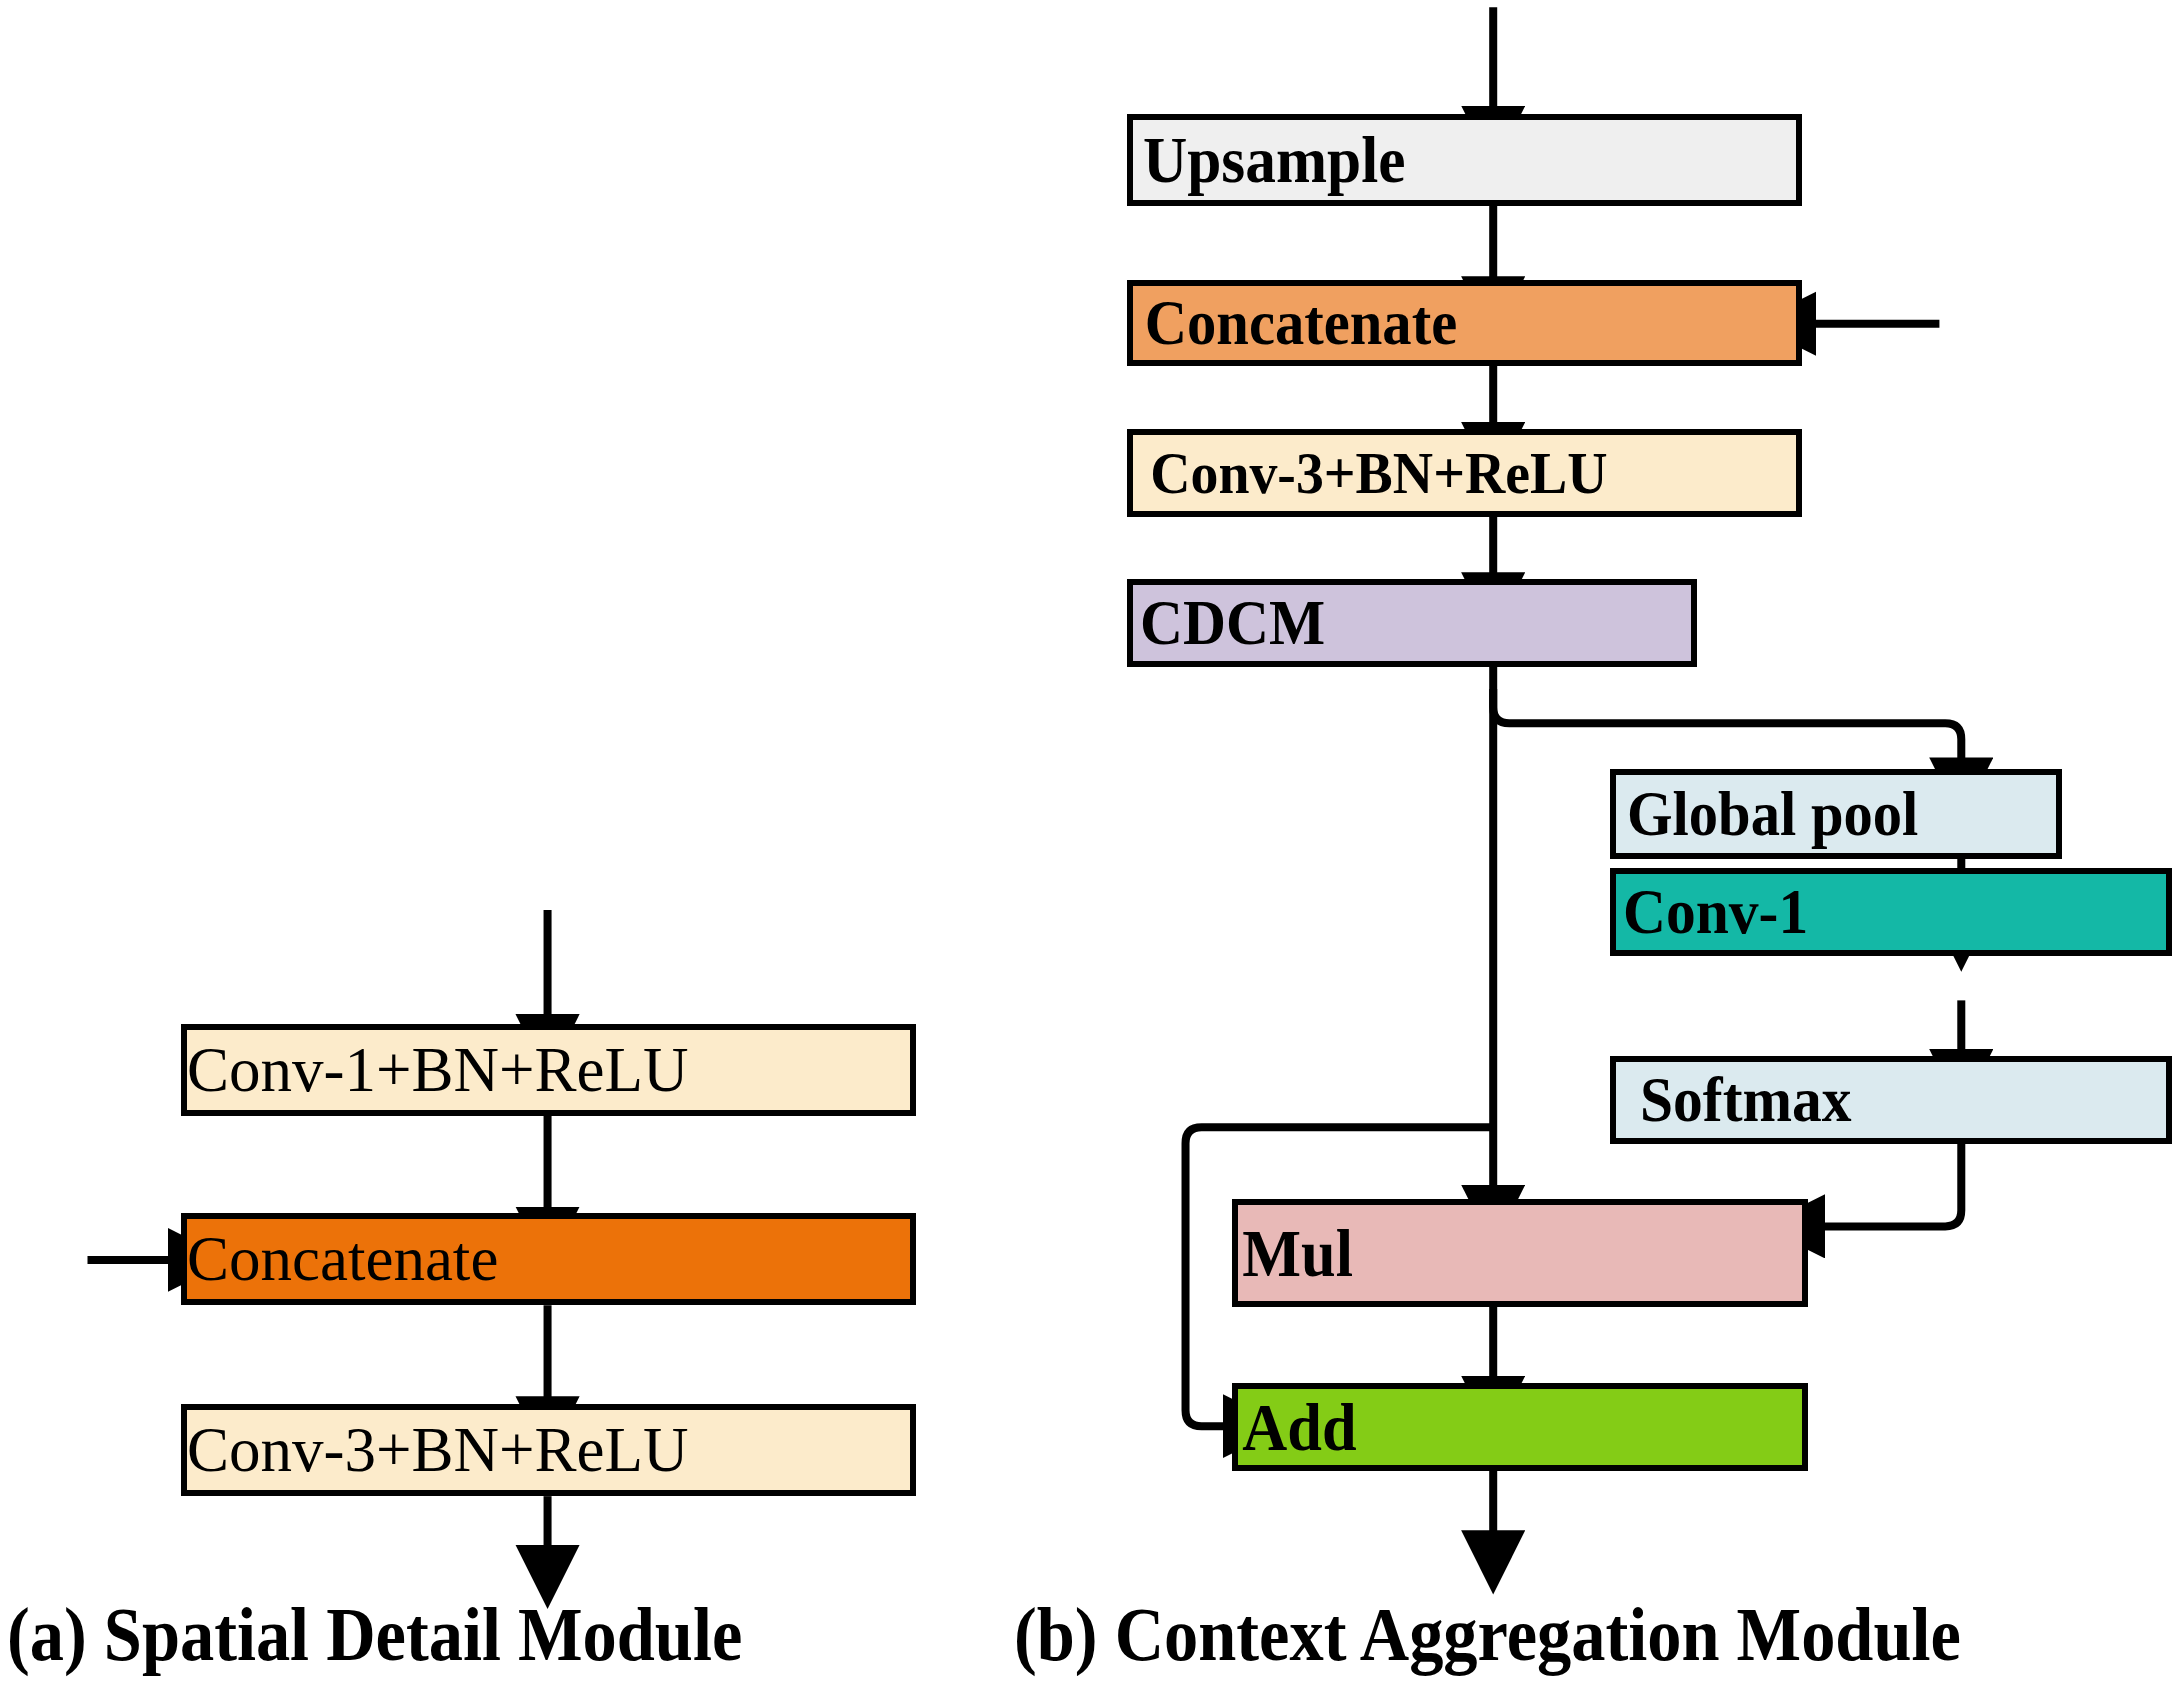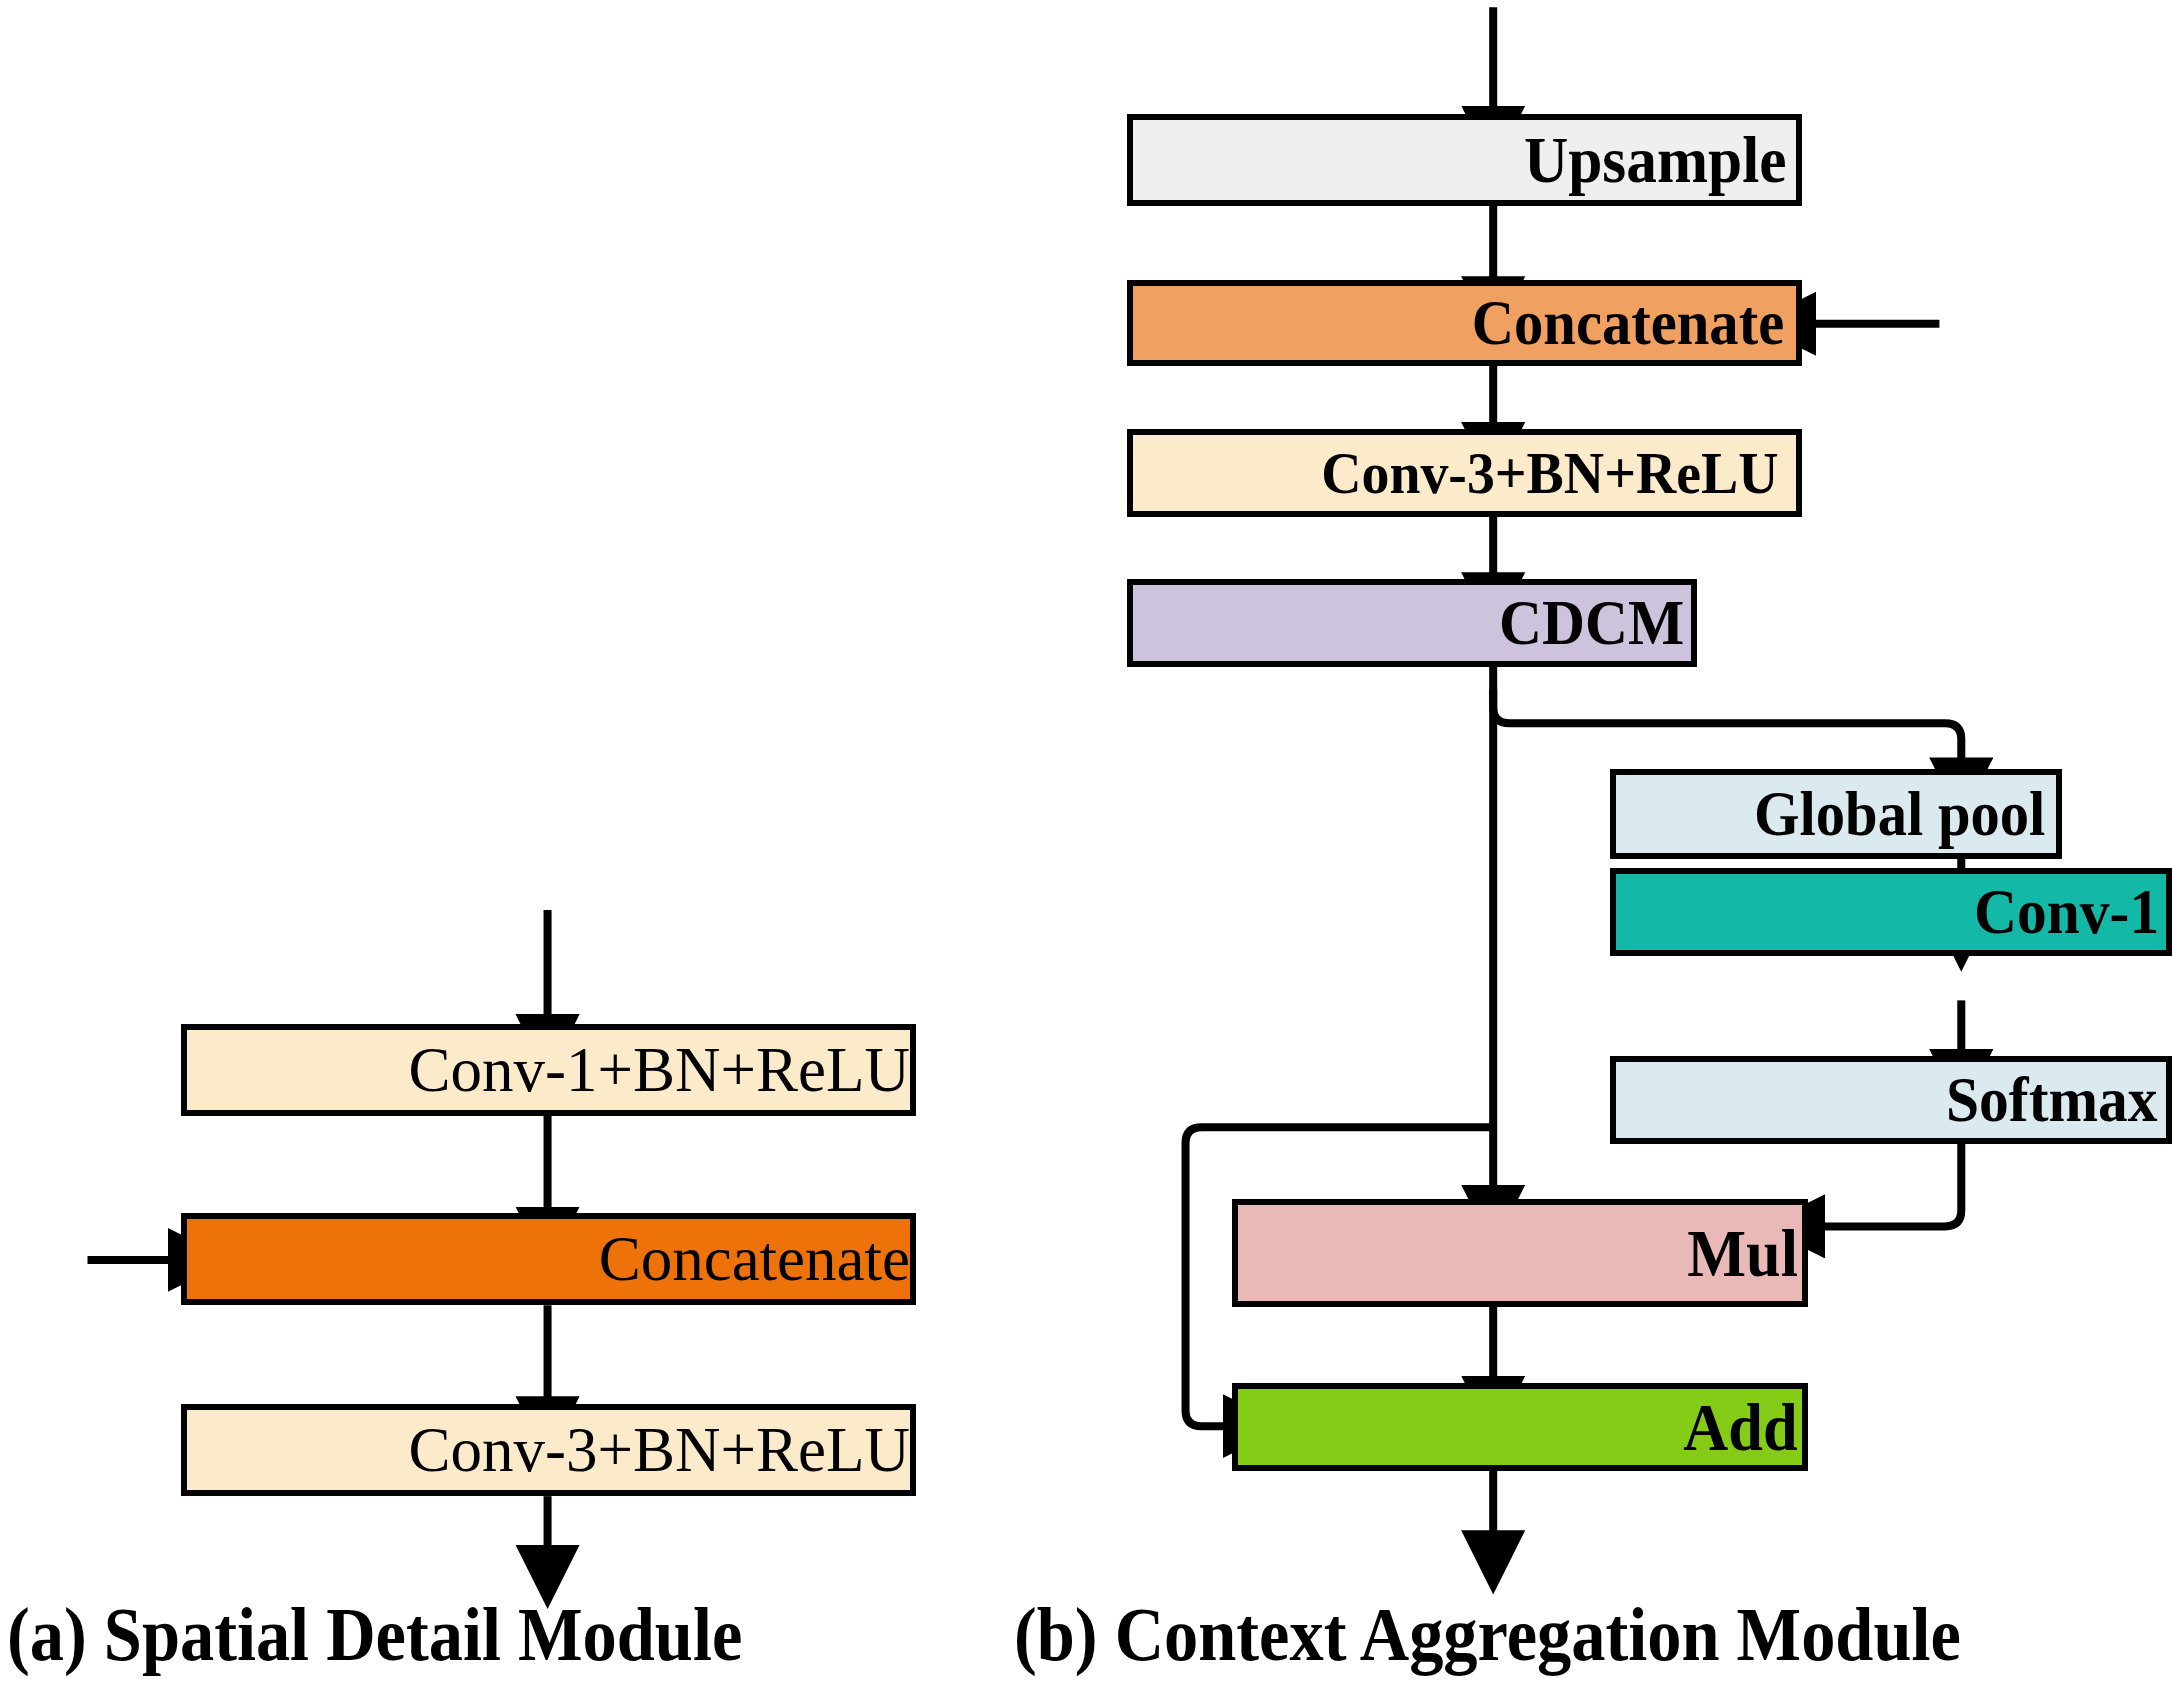--- a/index.html
+++ b/index.html
@@ -2,21 +2,21 @@
 <html style="font-size:11.7px"><head>
 <meta charset="utf-8">
 <style>
   html,body{margin:0;padding:0;background:#ffffff;}
   body{width:2172px;height:1704px;overflow:hidden;
        font-family:"Liberation Serif","DejaVu Serif",serif;}
   #stage{position:relative;width:2172px;height:1704px;background:#fff;}
   svg.wires{position:absolute;left:0;top:0;width:2172px;height:1704px;pointer-events:none;}
 
   .node{position:absolute;box-sizing:border-box;border:6.6px solid #000;
-        display:flex;align-items:center;justify-content:flex-end;
+        display:flex;align-items:center;justify-content:flex-start;
         font-weight:700;color:#000;line-height:1;letter-spacing:0px;}
   .node span{display:block;white-space:nowrap;transform:scaleX(0.93);}
 
   
   .panelA .node{font-weight:400;}
   .panelA .node span{transform:scaleX(1);}
 
   .caption{position:absolute;font-weight:700;color:#000;white-space:nowrap;
            font-size:76px;line-height:1;}
   .caption span{display:block;transform:scaleX(0.9);transform-origin:left center;}
@@ -57,21 +57,21 @@
 
       <path d="M2048,945 L2048,970 Q2048,992 2070,992 L2668,992 Q2690,992 2690,1014 L2690,1052"></path>
 
       <path d="M2690,1566 L2690,1660 Q2690,1682 2668,1682 L2490,1682"></path>
 
       <path d="M2048,1546 L1648,1546 Q1626,1546 1626,1568 L1626,1934 Q1626,1956 1648,1956 L1690,1956"></path>
     </g>
   </svg>
 
   <div class="panelA">
-    <div class="node" style="left:181px; top:1024px; width:735px; height:92px; font-size:63px; background:#FCEBCB;padding-left:15px;">
+    <div class="node" style="left:181px; top:1024px; width:735px; height:92px; font-size:63px; background:#FCEBCB;">
       <span>Conv-1+BN+ReLU</span>
     </div>
 
     <div class="node" style="left:181px; top:1213px; width:735px; height:92px; font-size:63px; background:#EC7209;">
       <span>Concatenate</span>
     </div>
 
     <div class="node" style="left:181px; top:1404px; width:735px; height:92px; font-size:63px; background:#FCEBCB;">
       <span>Conv-3+BN+ReLU</span>
     </div>

